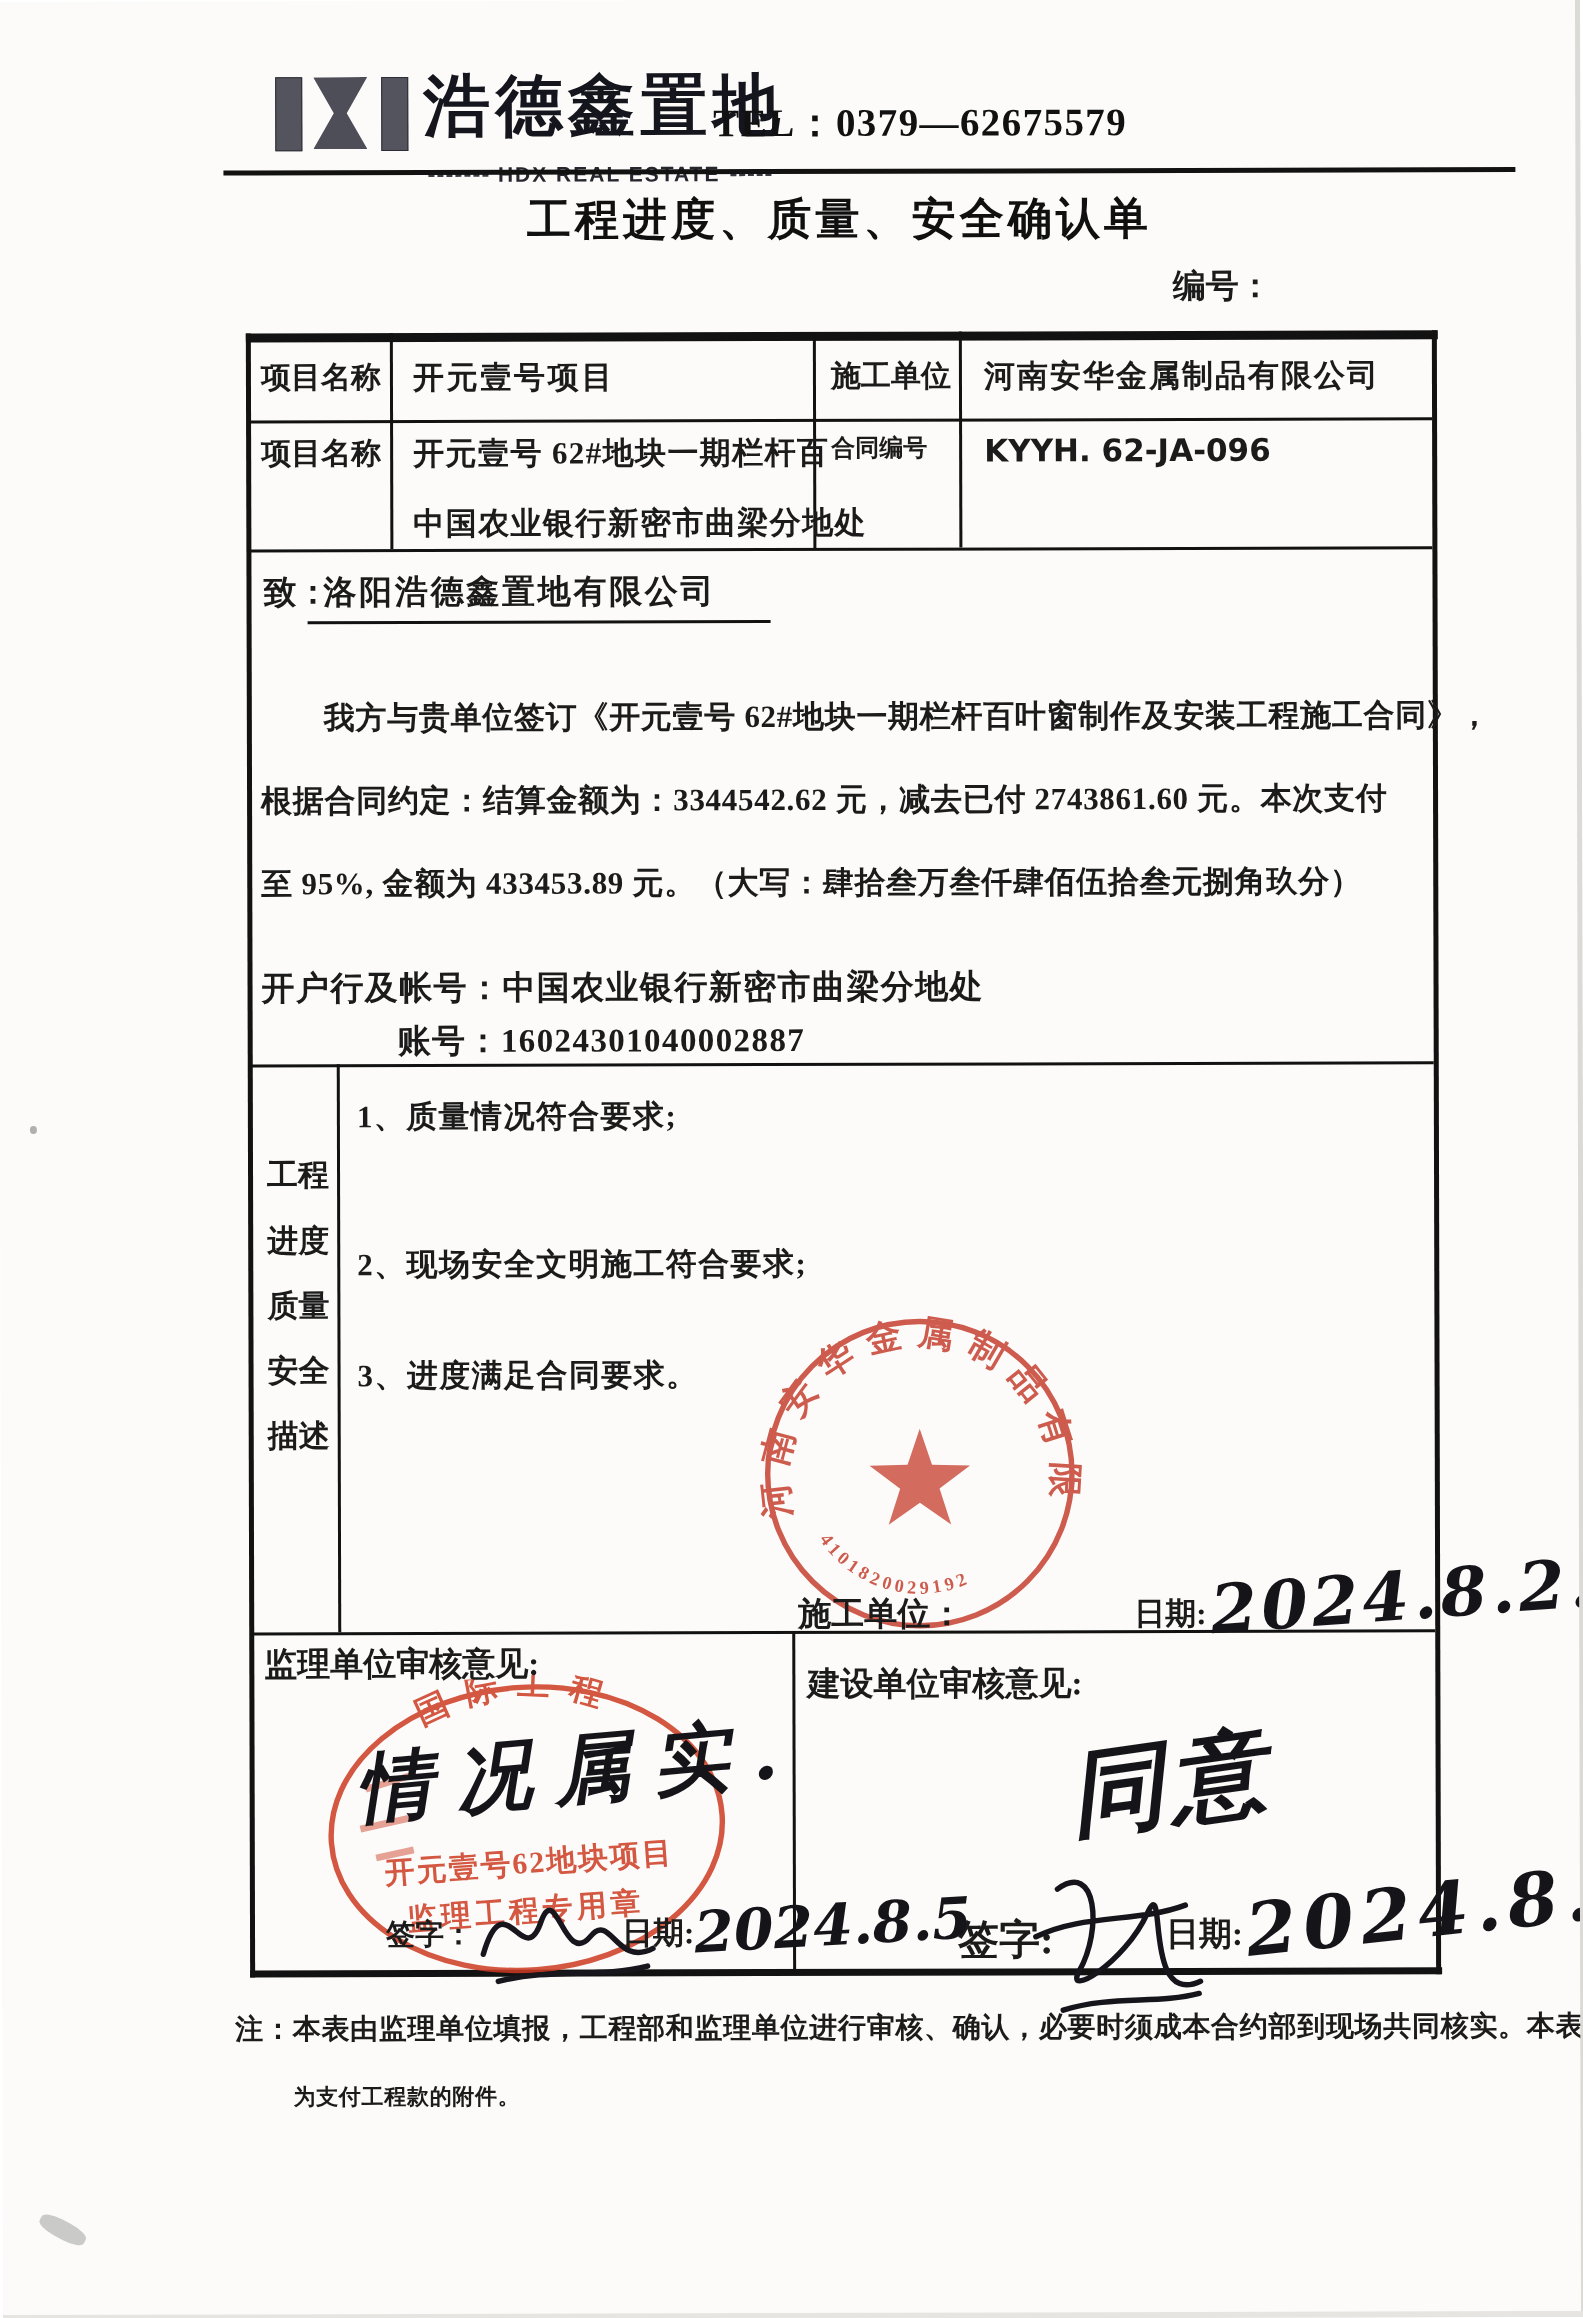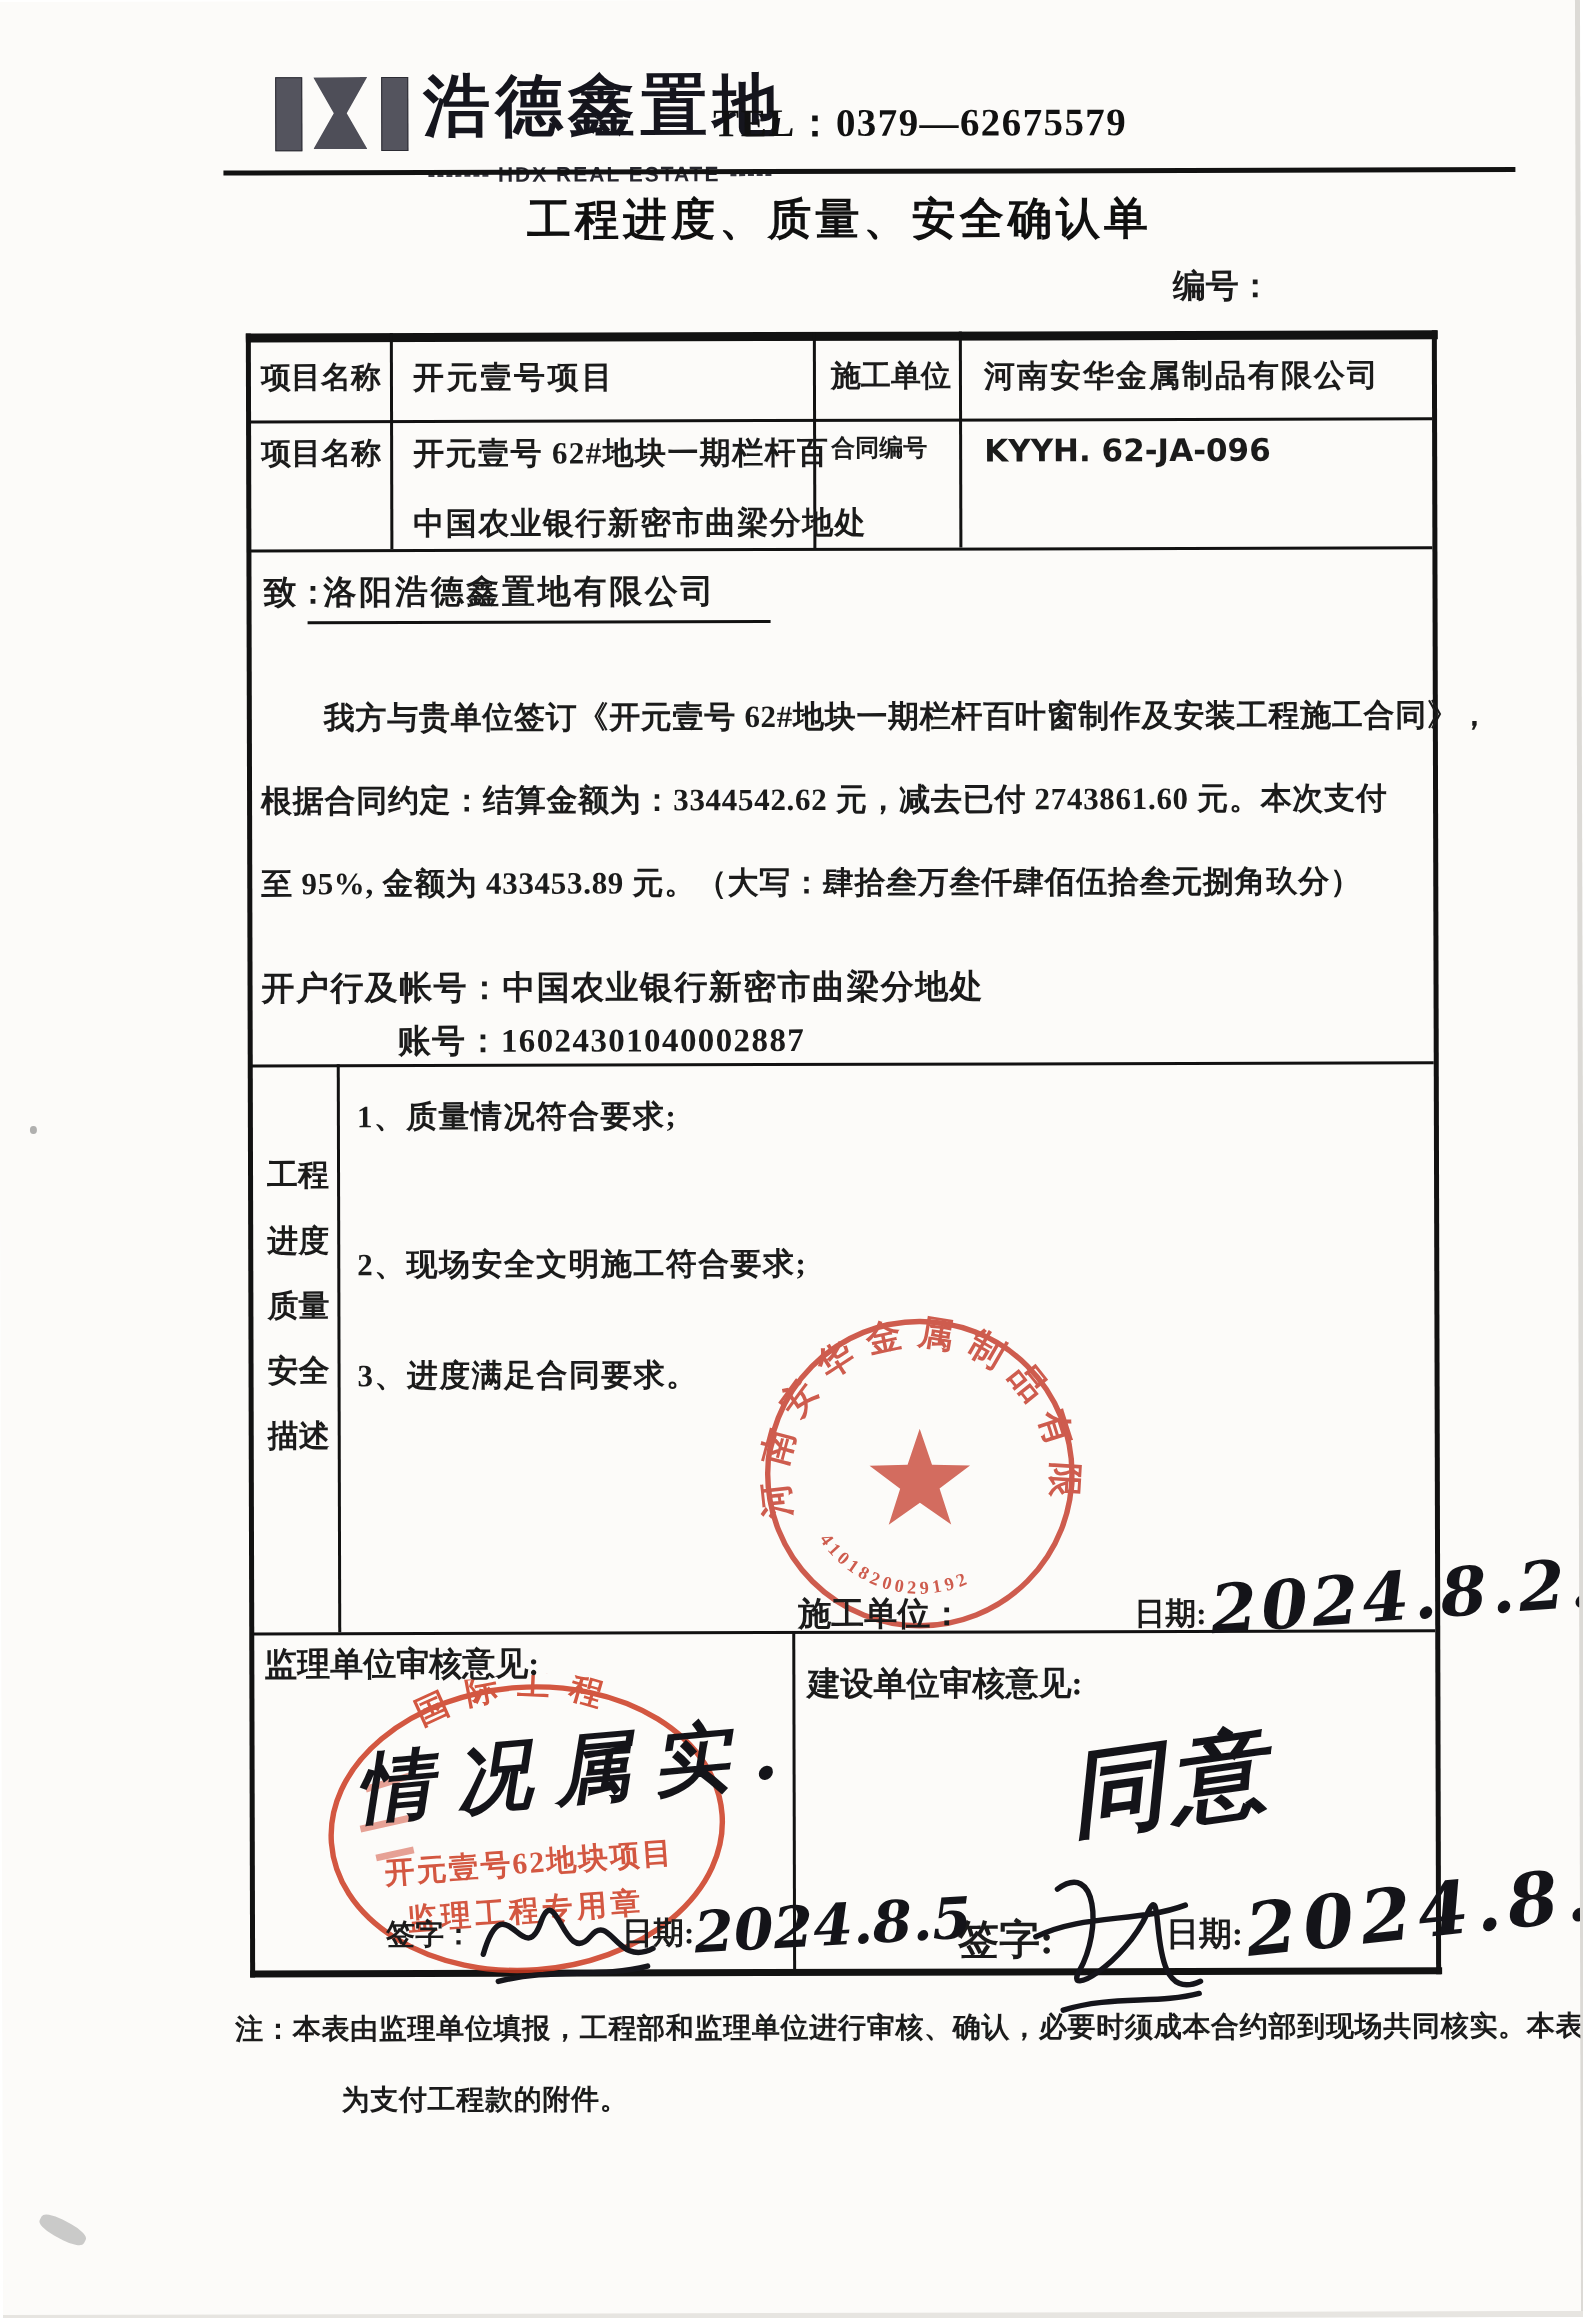--- a/index.html
+++ b/index.html
@@ -131,21 +131,21 @@
 
   <div class="t hw" style="left:1066px;top:1728px;font-size:95px;letter-spacing:6.8px;transform:rotate(-8deg);">同意</div>
   <div class="t b" style="left:920px;top:1917px;font-size:41px;margin-left:36px;">签字:</div>
   <svg style="position:absolute;left:1020px;top:1849px;width:218px;height:170px;z-index:3;" viewBox="0 0 320 250">
     <path d="M52,60 C110,18 118,120 84,180 C60,222 150,170 184,96 C214,32 176,236 262,196 M20,130 C90,96 170,110 240,84 M60,238 C130,216 200,230 260,214" fill="none" stroke="#15151b" stroke-width="8" stroke-linecap="round"></path>
   </svg>
   <div class="t b" style="left:1164px;top:1917px;font-size:33px;">日期:</div>
   <div class="t hw" style="left:1243px;top:1869px;font-size:73px;letter-spacing:6.8px;transform:rotate(-6deg);">2024.8.5</div>
 
   <div class="t b" style="left:233px;top:2012px;font-size:28px;letter-spacing:0.7px;">注：本表由监理单位填报，工程部和监理单位进行审核、确认，必要时须成本合约部到现场共同核实。本表做</div>
-  <div class="t b" style="left:291px;top:2083px;font-size:28px;letter-spacing:0.7px;margin-left:48px;">为支付工程款的附件。</div>
+  <div class="t b" style="left:291px;top:2083px;font-size:22px;letter-spacing:0.7px;">为支付工程款的附件。</div>
 
   <div class="speck" style="left:30px;top:1124px;width:6.8px;height:8.2px;background:#555;"></div>
   <div class="speck" style="left:35px;top:2219px;width:50px;height:17.7px;border-radius:40%;transform:rotate(28deg);"></div>
   <div class="edge" style="left:1578px;top:0;width:5.4px;height:2319px;"></div>
   <div class="edge" style="left:0;top:2313px;width:1583px;height:6.1px;background:#e7e5e1;"></div>
 
 </div>
 
 
 </body></html>

